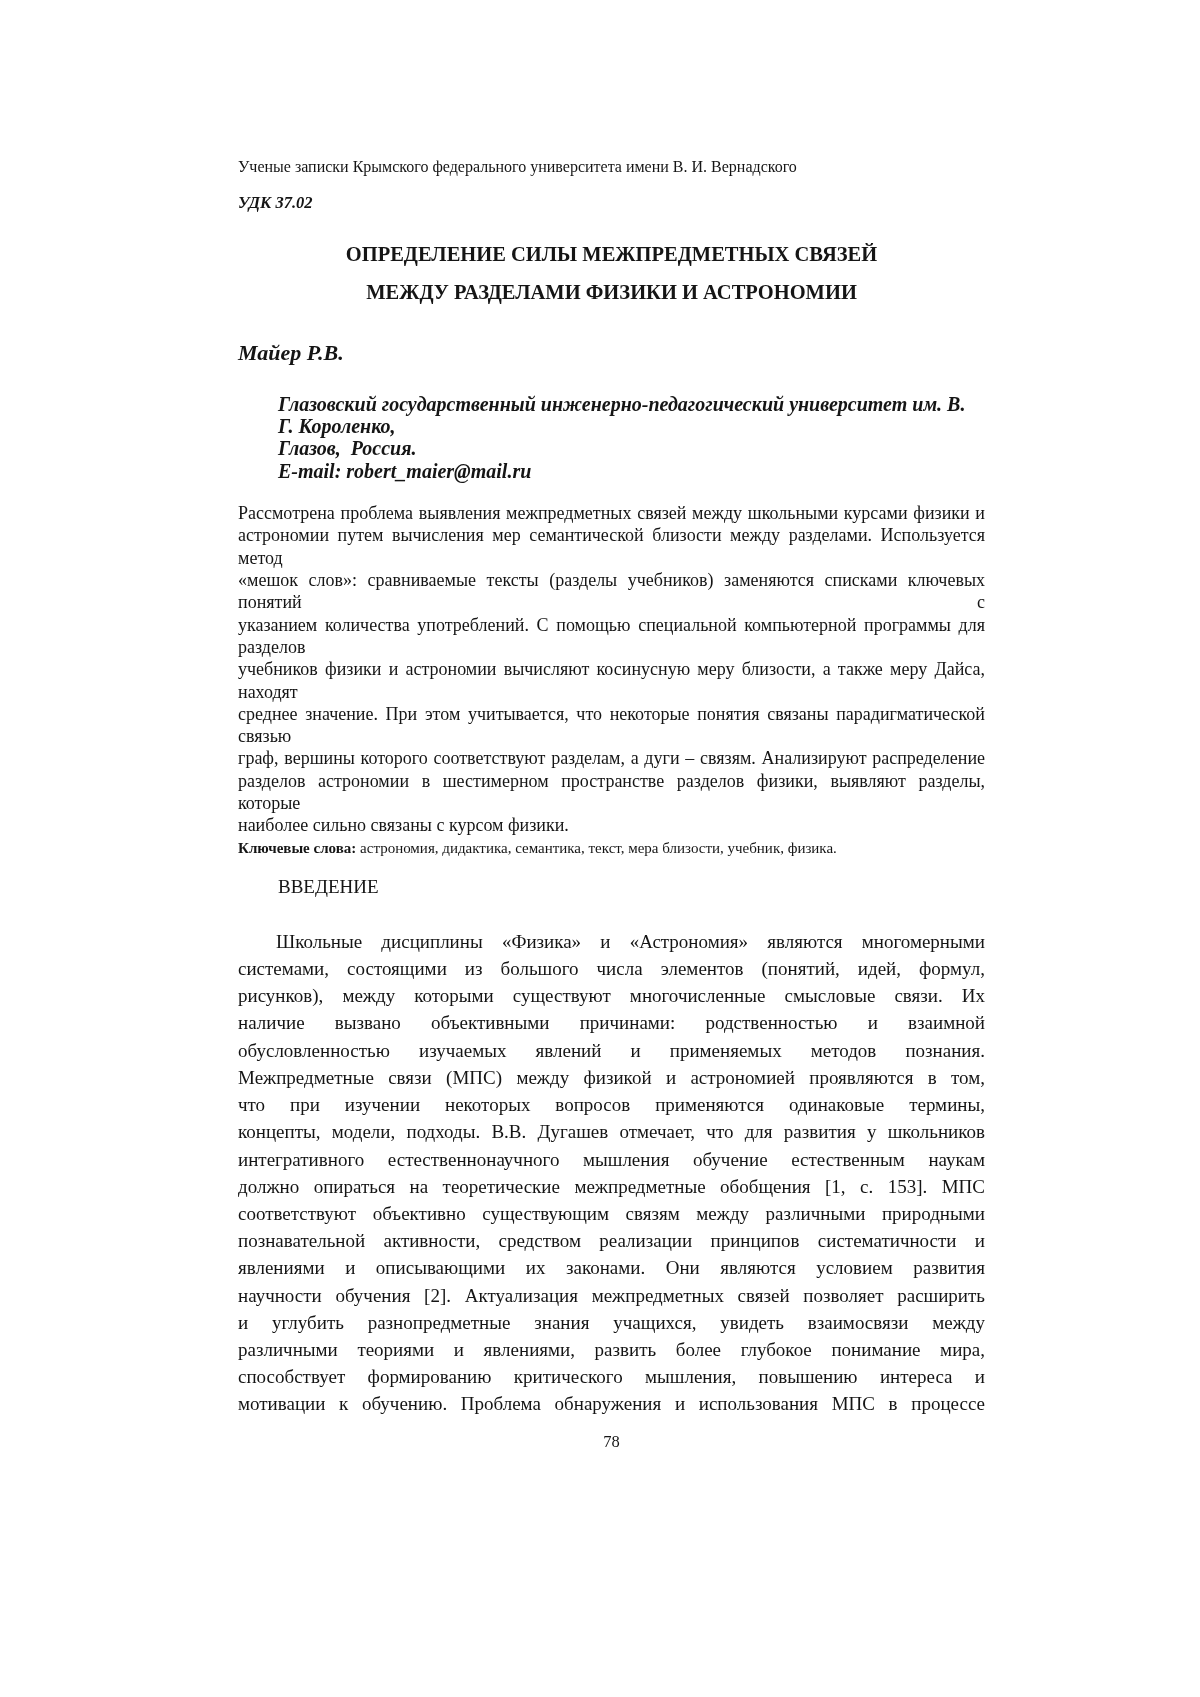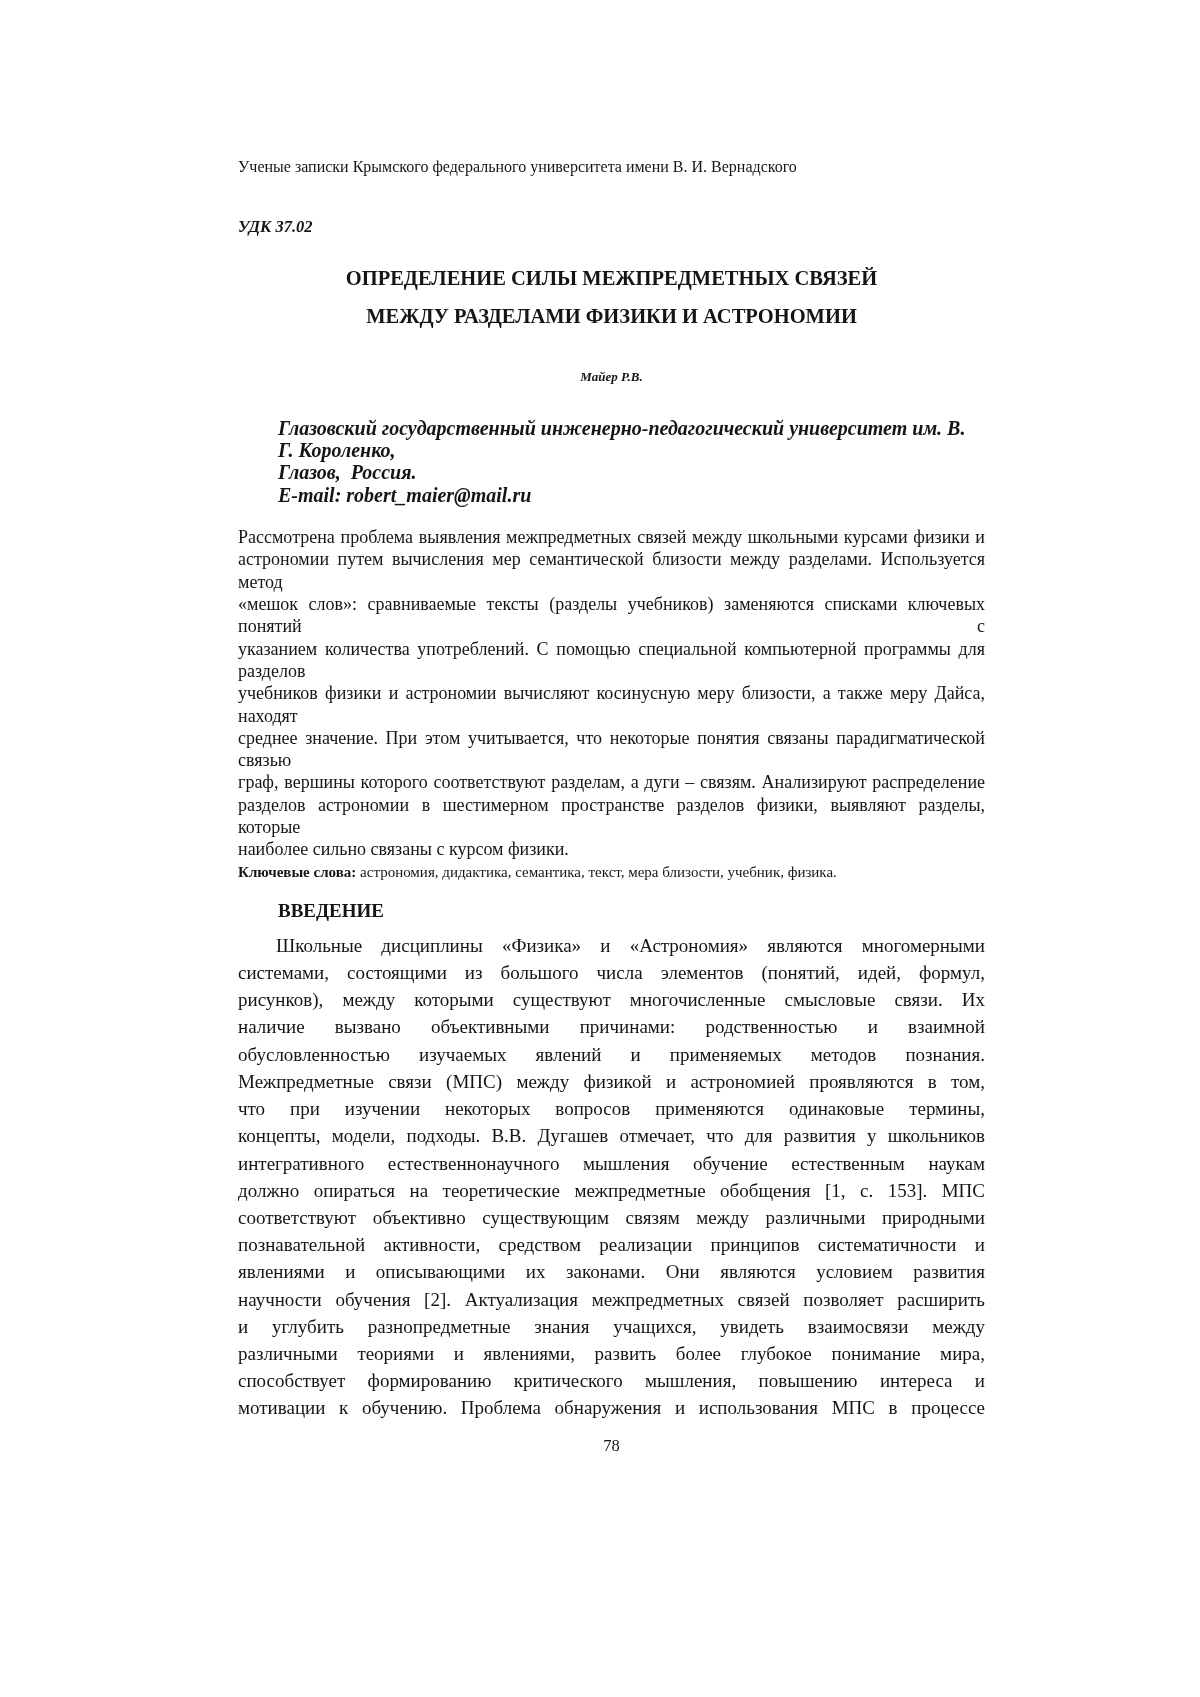--- a/index.html
+++ b/index.html
@@ -10,32 +10,32 @@
     font-family: "Liberation Serif", "DejaVu Serif", serif;
   }
   .page {
     box-sizing: border-box;
     width: 1200px; height: 1697px;
     padding: 156px 215px 0 238px;
     position: relative;
     background: #ffffff;
   }
   .journal-header { font-size: 16px; line-height: 22.5px; }
-  .udc { margin-top: 38px; font-weight: bold; font-style: italic; font-size: 16.5px; }
+  .udc { margin-top: 14px; font-weight: bold; font-style: italic; font-size: 16.5px; }
   .title { margin-top: 22px; text-align: center; font-weight: bold; font-size: 20.5px; line-height: 38px; }
-  .author { margin-top: 30px; text-align: center; font-weight: bold; font-style: italic; font-size: 13px; line-height: 24px; }
+  .author { margin-top: 30px; text-align: left; font-weight: bold; font-style: italic; font-size: 22px; line-height: 24px; }
   .affiliation { margin-top: 28px; padding-left: 40px; font-weight: bold; font-style: italic; font-size: 20px; line-height: 22.4px; }
   .affiliation .tline { white-space: pre-wrap; }
   .abstract { margin-top: 20px; font-size: 18px; line-height: 22.3px; }
   .abstract .tline { text-align: justify; text-align-last: justify; }
   .abstract .tline:last-child { text-align: left; text-align-last: left; }
   .keywords { font-size: 15px; line-height: 22.3px; }
   .keywords .kw-label { font-weight: bold; }
-  .section-heading { margin-top: 14px; padding-left: 40px; font-weight: bold; font-size: 19px; line-height: 27px; }
-  .body-text { margin-top: 8px; font-size: 19px; line-height: 27.2px; }
+  .section-heading { margin-top: 14px; padding-left: 40px; font-weight: normal; font-size: 19px; line-height: 27px; }
+  .body-text { margin-top: 28px; font-size: 19px; line-height: 27.2px; }
   .body-text .tline { text-align: justify; text-align-last: justify; }
   .body-text .tline:first-child { text-indent: 38px; }
   .page-number { margin-top: 14px; text-align: center; font-size: 16.5px; }
 </style>
 </head>
 <body>
 
 <div class="page">
 
   <div class="journal-header">

